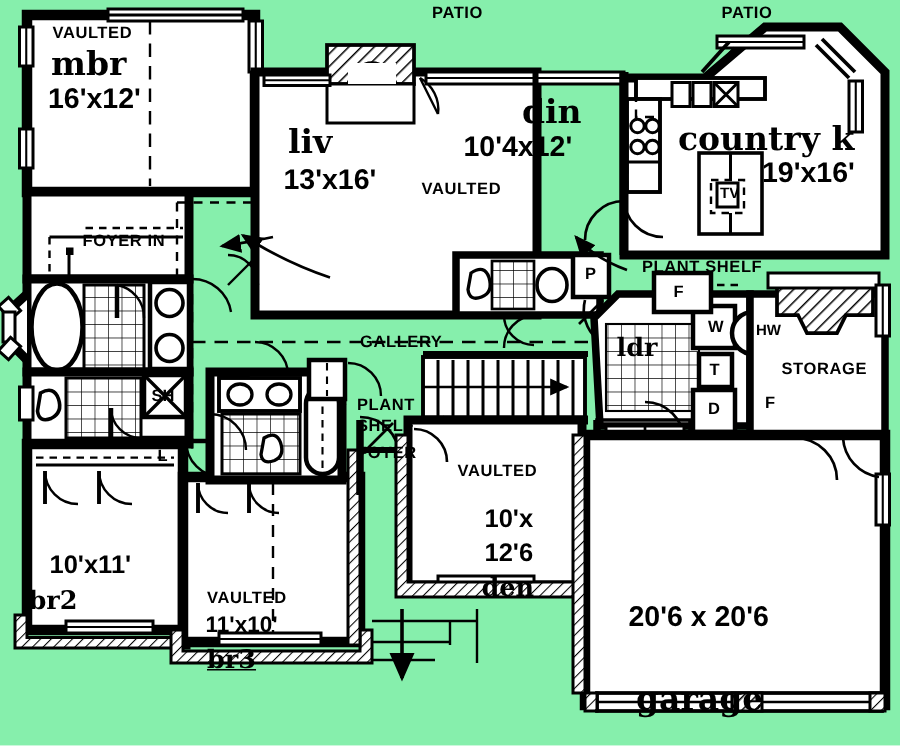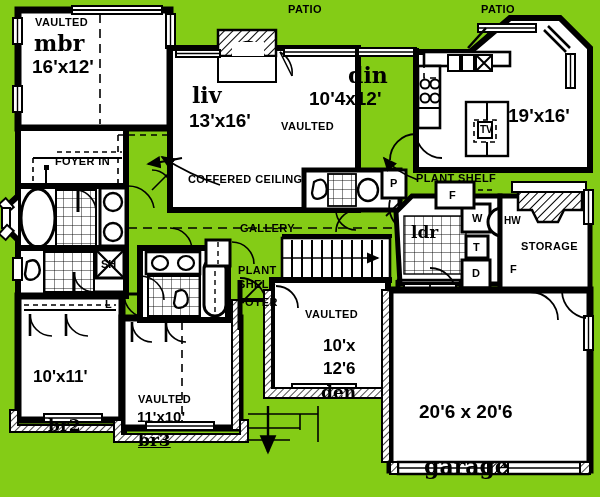--- a/index.html
+++ b/index.html
@@ -1,17 +1,17 @@
 <!DOCTYPE html>
 <html><head>
 <meta charset="utf-8">
 <style>
   html,body{margin:0;padding:0;background:#ffffff;}
   body{font-family:"Liberation Sans",sans-serif;}
-  #plan{position:relative;width:600px;height:497px;background:#84cc16;overflow:hidden;}
+  #plan{position:relative;width:600px;height:497px;background:#86efac;overflow:hidden;}
   #plan svg{position:absolute;left:0;top:0;}
   .lbl{position:absolute;white-space:nowrap;color:#000;}
   
   .cap{font-family:"Liberation Sans",sans-serif;font-weight:bold;font-size:11px;letter-spacing:0.4px;}
   
   .room{font-family:"DejaVu Serif","Liberation Serif",serif;font-weight:bold;}
   .dim{font-family:"Liberation Sans",sans-serif;font-weight:bold;}
   .r-lg{font-size:22px;}
   .r-md{font-size:17px;}
   .r-sm{font-size:17px;text-decoration:underline;}
@@ -350,33 +350,33 @@
   <div class="lbl cap" style="left:35px;top:16px;">VAULTED</div>
   <div class="lbl room r-lg" style="left:34px;top:30px;">mbr</div>
   <div class="lbl dim d-lg" style="left:32px;top:56px;">16'x12'</div>
 
   <div class="lbl cap" style="left:55px;top:155px;">FOYER IN</div>
 
   <div class="lbl room r-lg" style="left:192px;top:82px;">liv</div>
   <div class="lbl dim d-lg" style="left:189px;top:110px;">13'x16'</div>
   <div class="lbl cap" style="left:281px;top:120px;">VAULTED</div>
 
-  <div class="lbl cap" style="left:188px;top:173px;">COFFERED CEILING</div>
 
   <div class="lbl cap" style="left:240px;top:222px;">GALLERY</div>
 
   <div class="lbl room r-lg" style="left:348px;top:62px;">din</div>
   <div class="lbl dim d-lg" style="left:309px;top:88px;">10'4x12'</div>
 
+  <div class="lbl room r-lg" style="left:452px;top:80px;">country k</div>
   <div class="lbl dim d-lg" style="left:508px;top:105px;">19'x16'</div>
   <div class="lbl appl" style="left:480px;top:124px;font-size:10px;">TV</div>
 
   <div class="lbl appl" style="left:390px;top:177px;">P</div>
 
-  <div class="lbl cap" style="left:416px;top:172px;">PLANT SHELF</div>
+  <div class="lbl cap" style="left:404px;top:172px;padding-left:24px;">PLANT SHELF</div>
 
   <div class="lbl room r-md" style="left:411px;top:222px;">ldr</div>
   <div class="lbl appl" style="left:472px;top:212px;">W</div>
   <div class="lbl appl" style="left:473px;top:241px;">T</div>
   <div class="lbl appl" style="left:472px;top:267px;">D</div>
   <div class="lbl appl" style="left:449px;top:189px;">F</div>
   <div class="lbl appl" style="left:510px;top:263px;">F</div>
   <div class="lbl appl" style="left:504px;top:215px;font-size:10px;">HW</div>
 
   <div class="lbl cap" style="left:521px;top:240px;text-align:right;">STORAGE</div>
@@ -387,21 +387,21 @@
   <div class="lbl cap" style="left:238px;top:264px;">PLANT</div>
   <div class="lbl cap" style="left:238px;top:278px;">SHELF</div>
   <div class="lbl cap" style="left:238px;top:296px;">FOYER</div>
 
   <div class="lbl cap" style="left:305px;top:308px;">VAULTED</div>
   <div class="lbl dim d-md" style="left:323px;top:336px;">10'x</div>
   <div class="lbl dim d-md" style="left:323px;top:359px;">12'6</div>
   <div class="lbl room r-md" style="left:321px;top:382px;">den</div>
 
   <div class="lbl dim d-md" style="left:33px;top:367px;">10'x11'</div>
-  <div class="lbl room r-md" style="left:48px;top:391px;margin-top:24px;">br2</div>
+  <div class="lbl room r-md" style="left:19px;top:391px;">br2</div>
 
   <div class="lbl cap" style="left:138px;top:393px;">VAULTED</div>
   <div class="lbl dim d-sm" style="left:137px;top:408px;">11'x10'</div>
   <div class="lbl room r-sm" style="left:138px;top:430px;">br3</div>
 
   <div class="lbl dim d-lg" style="left:419px;top:401px;">20'6 x 20'6</div>
   <div class="lbl room r-lg" style="left:424px;top:453px;">garage</div>
 
 </div>
 

